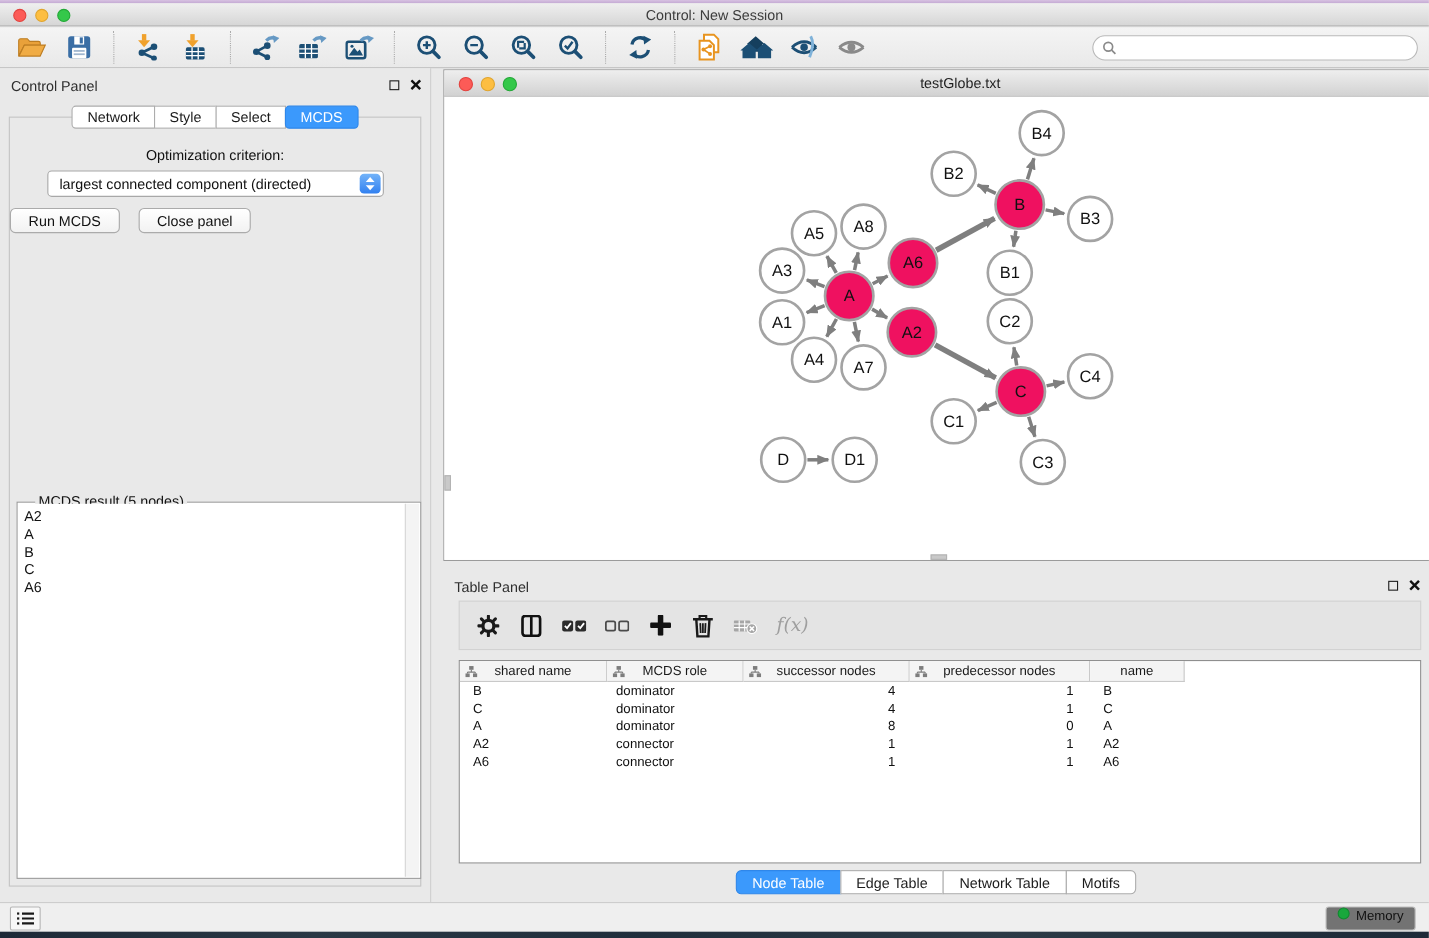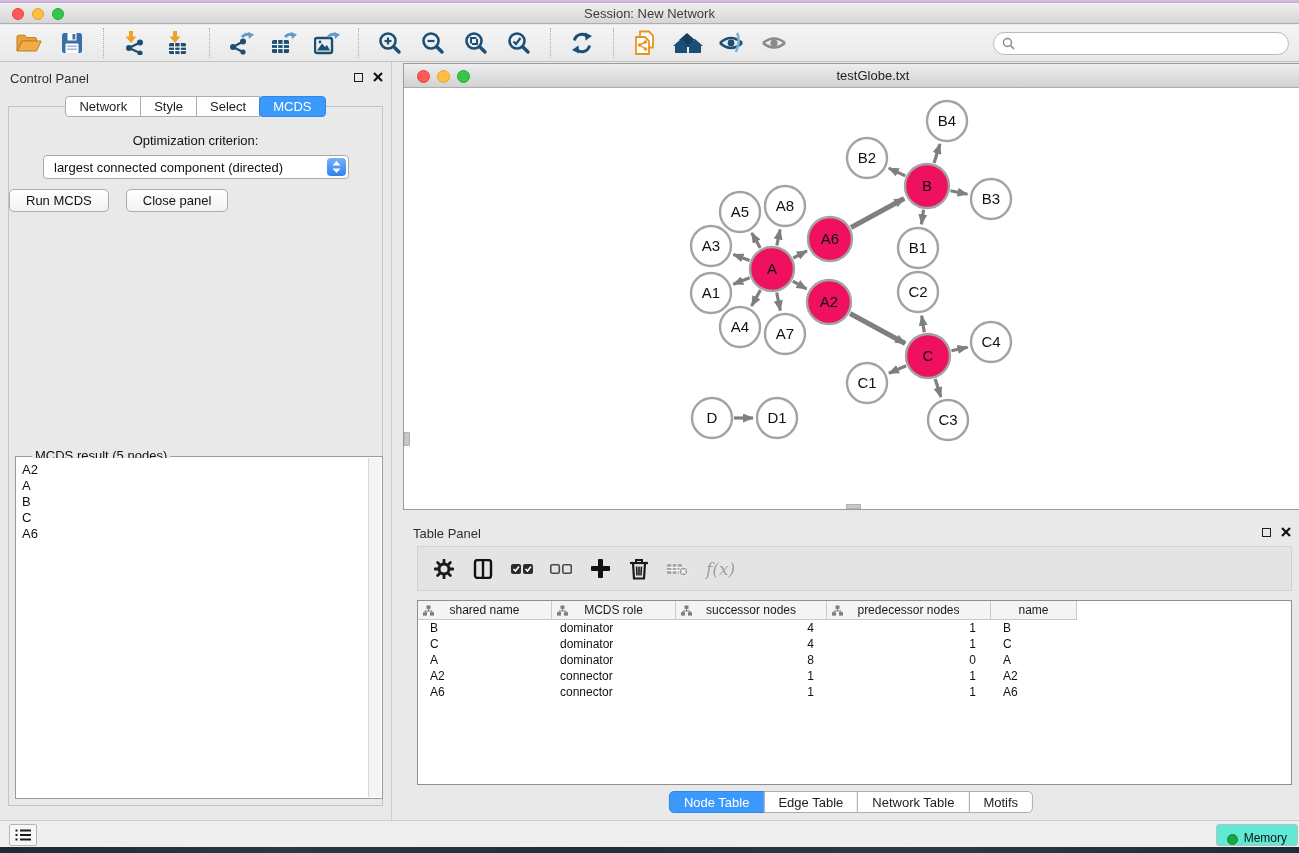--- a/index.html
+++ b/index.html
@@ -86,37 +86,37 @@
   .table-tabs { position:absolute; left:50%; transform:translateX(-50%); bottom:7px; display:flex; }
   .table-tabs .tab { padding:3px 14px; height:22px; font-size:13px; }
   .table-tabs .tab:first-child { border-radius:5px 0 0 5px; }
   .table-tabs .tab:last-child { border-radius:0 5px 5px 0; }
   .table-tabs .tab.selected { border-radius:5px 0 0 5px; }
 
   
   .status-bar { position:absolute; left:0; top:820px; width:100%; height:27px; background:#EFEFEF; border-top:1px solid #CDCDCD; }
   .list-btn { position:absolute; left:9px; top:3px; width:28px; height:22px; background:#F7F7F7; border:1px solid #B5B5B5;
     border-radius:2px; display:flex; align-items:center; justify-content:center; }
-  .memory-btn { position:absolute; right:1px; top:3px; height:22px; background:#5eead4; border:1px solid #BDBDBD;
-    border-radius:3px; display:flex; align-items:flex-end; gap:6px; padding:0 10px; font-size:12px; color:#111; }
+  .memory-btn { position:absolute; right:12px; top:3px; height:22px; background:#737373; border:1px solid #BDBDBD;
+    border-radius:3px; display:flex; align-items:flex-start; gap:6px; padding:0 10px; font-size:12px; color:#111; }
   .mem-dot { width:11px; height:11px; border-radius:50%; background:#18A73C; border:1px solid #108A2F; }
   .bottom-strip { position:absolute; left:0; top:847px; width:100%; height:6px;
     background:linear-gradient(90deg,#1d2937,#2a3845 22%,#202e3c 45%,#2c3a46 70%,#1d2a38); }
 </style>
 </head>
 <body>
 
 <div class="top-strip"></div>
 <div class="titlebar">
   <div class="lights">
     <span class="light red"></span>
     <span class="light yellow"></span>
     <span class="light green"></span>
   </div>
-  <div class="title">Session: New Network</div>
+  <div class="title">Control: New Session</div>
 </div>
 
 <div class="toolbar">
   <span class="tb-btn">
     <svg width="26" height="22">
         <path d="M1,19 V5 q0,-1.8 1.8,-1.8 h6 l2.2,2.4 h8 q1.6,0 1.6,1.6 v2 H6 L1,19 z" fill="#E9A13A" stroke="#BD7D22" stroke-width="1"></path>
         <path d="M1.3,19 L6.2,9 h19 l-4.7,10 z" fill="#F0AC45" stroke="#BD7D22" stroke-width="1"></path>
       </svg>
   </span>
   <span class="tb-btn">

